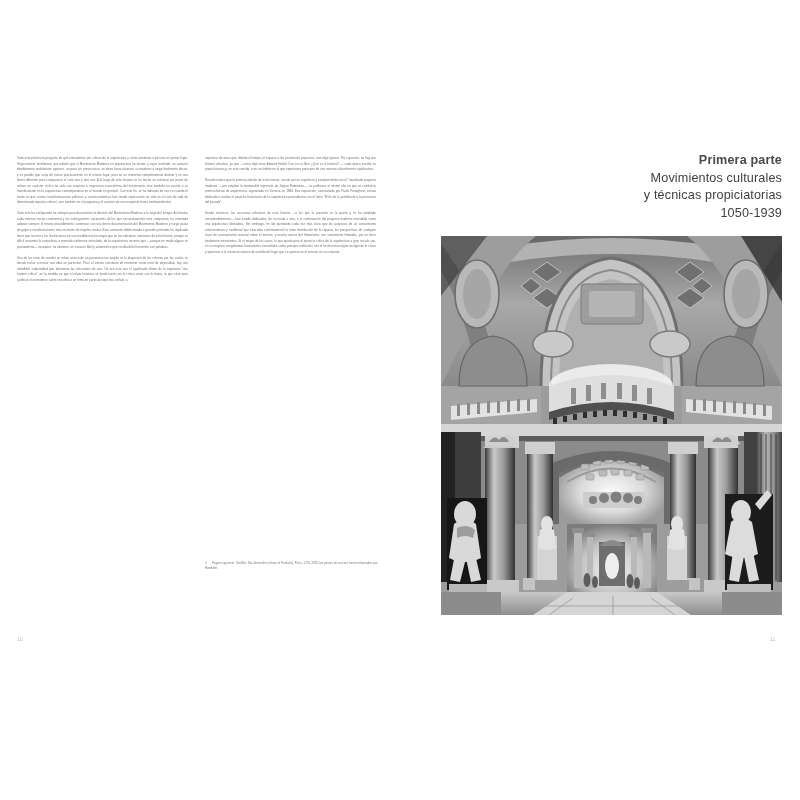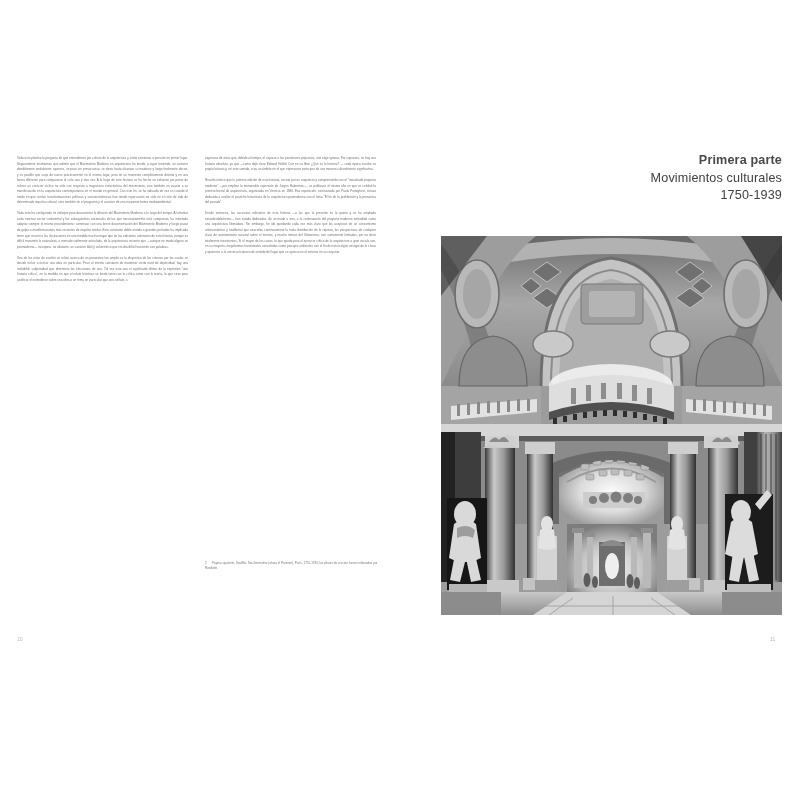--- a/index.html
+++ b/index.html
@@ -88,21 +88,22 @@
 
   <div class="caption">
     <span class="marker">2</span><span>Página siguiente, Soufflot, Ste-Geneviève (ahora el Panteón), París, 1755-1780; los pilares de crucero fueron reforzados por Rondelet.</span>
   </div>
 
   <div class="folio" id="folio-left">10</div>
 
   <div class="title-block">
     <span class="t-line bold">Primera parte</span>
     <span class="t-line">Movimientos culturales</span>
-    <span class="t-line">1750-1939</span>
+    <span class="t-line">y técnicas propiciatorias</span>
+    <span class="t-line">1050-1939</span>
   </div>
 
   <div class="photo">
     <svg viewBox="0 0 341 379" preserveAspectRatio="none" aria-hidden="true">
       <defs>
         <linearGradient id="vaultG" x1="0" y1="0" x2="0" y2="1">
           <stop offset="0" stop-color="#6e6e6e"></stop>
           <stop offset="0.45" stop-color="#a8a8a8"></stop>
           <stop offset="1" stop-color="#8a8a8a"></stop>
         </linearGradient>

